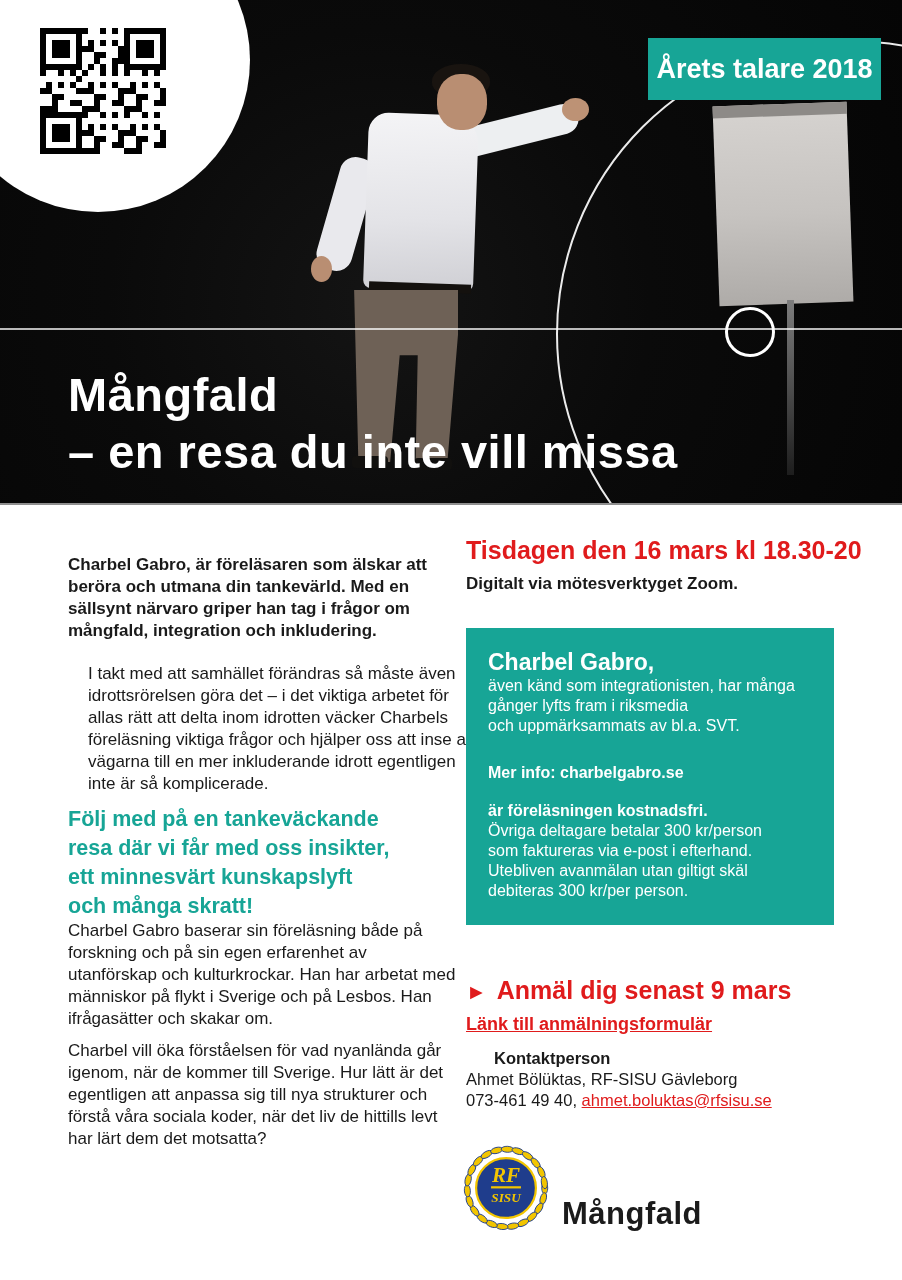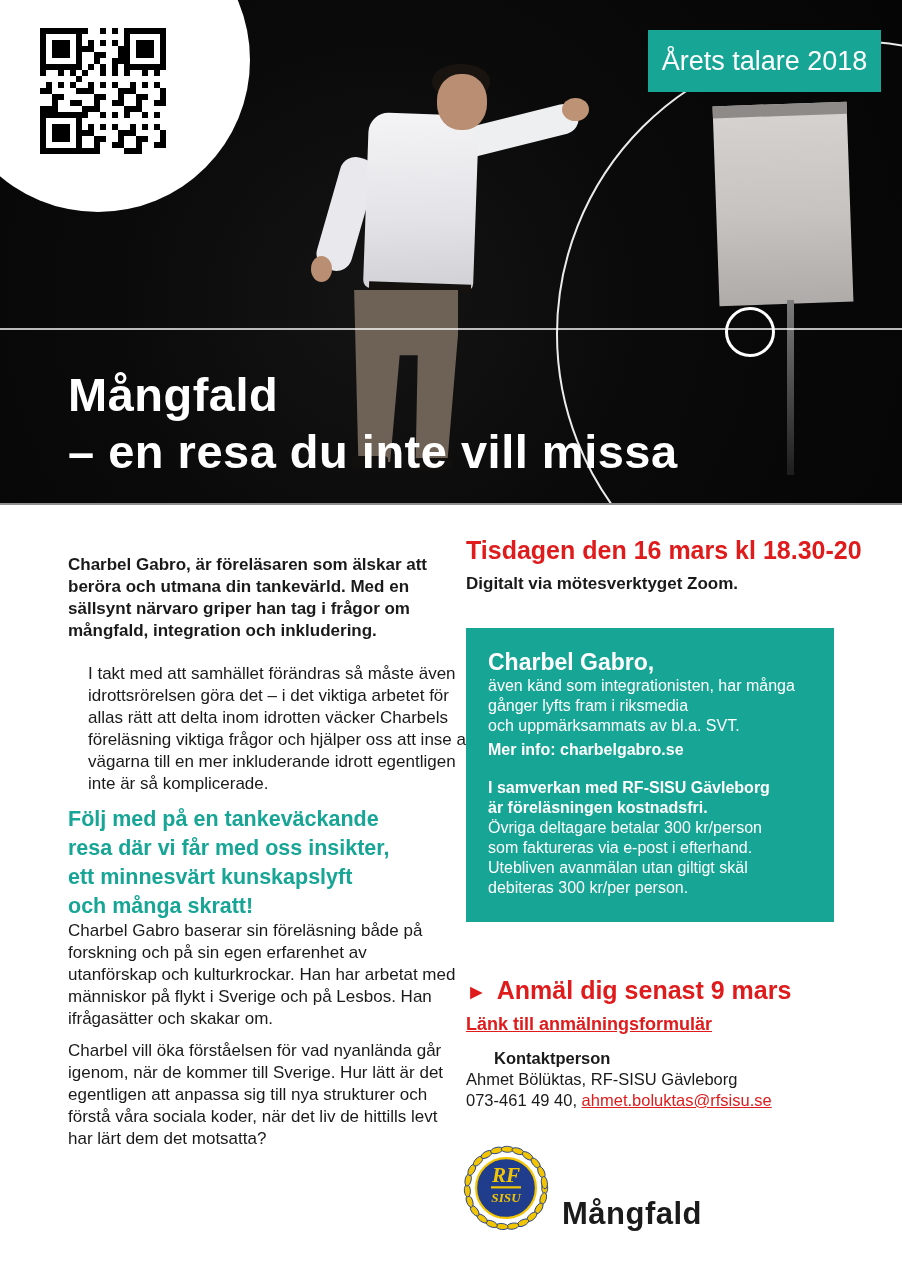--- a/index.html
+++ b/index.html
@@ -45,22 +45,22 @@
   .hline{position:absolute;left:0;top:328px;width:902px;height:2px;background:rgba(255,255,255,.72);}
   .circle-big{position:absolute;left:556px;top:40px;width:584px;height:584px;border:2px solid rgba(255,255,255,.92);border-radius:50%;}
   .circle-small{position:absolute;left:725px;top:307px;width:44px;height:44px;border:3px solid #fff;border-radius:50%;background:transparent;}
 
   
   .qr-circle{position:absolute;left:-54px;top:-92px;width:304px;height:304px;background:#fff;border-radius:50%;}
   .qr{position:absolute;left:40px;top:28px;width:126px;height:126px;background:#fff;}
   .qr .mod{position:absolute;width:6px;height:6px;background:#000;}
 
   
-  .badge{position:absolute;left:648px;top:30px;width:233px;height:62px;background:var(--teal);
-         display:flex;align-items:center;justify-content:center;color:#fff;font-weight:normal;font-size:27px;}
+  .badge{position:absolute;left:648px;top:38px;width:233px;height:62px;background:var(--teal);
+         display:flex;align-items:center;justify-content:center;color:#fff;font-weight:bold;font-size:27px;}
 
   
   .title{position:absolute;left:68px;top:366px;color:#fff;font-weight:bold;font-size:47px;
          line-height:57px;letter-spacing:.5px;}
   .title span{display:block;}
 
   
   .colL{position:absolute;left:68px;width:392px;font-size:17px;line-height:22px;}
   .p1{top:537px;font-weight:bold;}
   .p2{top:646px;margin-left:20px;}
@@ -70,21 +70,21 @@
   .p5{top:1023px;}
   .p6{top:1143px;}
 
   .date-heading{position:absolute;left:466px;top:536px;color:var(--red);font-weight:bold;font-size:25px;white-space:nowrap;}
   .platform{position:absolute;left:466px;top:574px;font-weight:bold;font-size:17px;}
 
   .infobox{position:absolute;left:466px;top:628px;width:368px;box-sizing:border-box;
            background:var(--teal);color:#fff;padding:20px 22px 24px 22px;font-size:16px;line-height:20px;}
   .ib-name{font-weight:bold;font-size:23px;line-height:28px;}
   .ib-line{display:block;}
-  .ib-more{font-weight:bold;margin-top:4px;}
+  .ib-more{font-weight:bold;margin-top:27px;}
   .ib-coop{margin-top:18px;}
   .ib-bold{font-weight:bold;}
 
   .register{position:absolute;left:466px;top:976px;color:var(--red);font-weight:bold;font-size:25px;white-space:nowrap;}
   .register .arrow{font-size:21px;margin-right:10px;}
   .reg-link{position:absolute;left:466px;top:1014px;color:var(--red);font-weight:bold;font-size:18px;
             text-decoration:underline;cursor:pointer;}
   .contact{position:absolute;left:466px;top:1048px;font-size:16.5px;line-height:21px;}
   .contact .bold{font-weight:bold;margin-left:28px;}
   .contact a{color:var(--red);text-decoration:underline;cursor:pointer;}
@@ -355,21 +355,20 @@
   <div class="date-heading">Tisdagen den 16 mars kl 18.30-20</div>
   <div class="platform">Digitalt via mötesverktyget Zoom.</div>
 
   <div class="infobox">
     <div class="ib-name">Charbel Gabro,</div>
     <span class="ib-line">även känd som integrationisten, har många</span>
     <span class="ib-line">gånger lyfts fram i riksmedia</span>
     <span class="ib-line">och uppmärksammats av bl.a. SVT.</span>
     <div class="ib-more">Mer info: charbelgabro.se</div>
     <div class="ib-coop">
-      <span class="ib-line ib-bold">I samverkan med RF-SISU Gävleborg</span>
       <span class="ib-line ib-bold">är föreläsningen kostnadsfri.</span>
       <span class="ib-line">Övriga deltagare betalar 300 kr/person</span>
       <span class="ib-line">som faktureras via e-post i efterhand.</span>
       <span class="ib-line">Utebliven avanmälan utan giltigt skäl</span>
       <span class="ib-line">debiteras 300 kr/per person.</span>
     </div>
   </div>
 
   <div class="register">
     <span class="arrow">►</span><span>Anmäl dig senast 9 mars</span>

